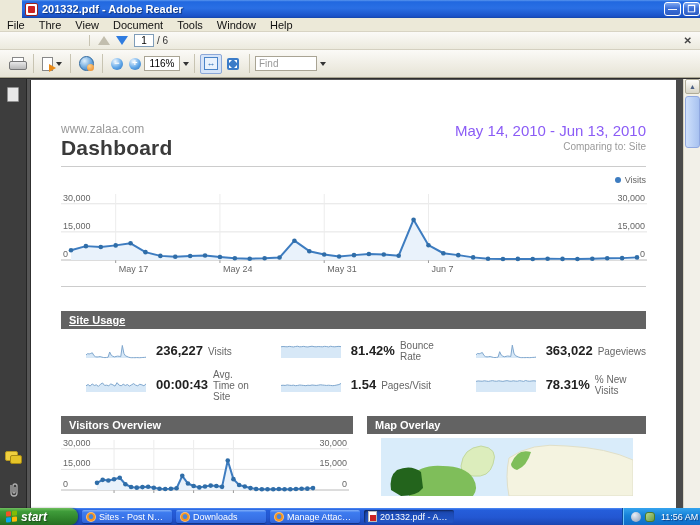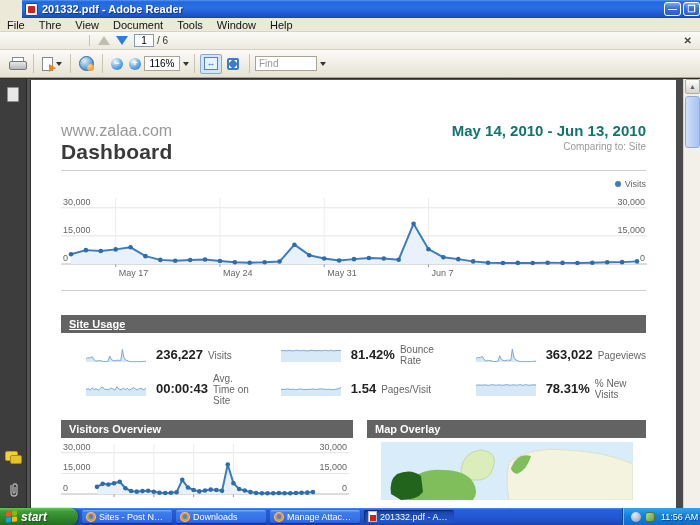--- a/index.html
+++ b/index.html
@@ -61,24 +61,24 @@
   .np-clip { position:absolute; left:7px; top:402px; }
 
   .pageedge { position:absolute; left:676px; top:0; width:7px; height:100%; background:#4a4a4a; }
   .vscroll { position:absolute; left:683px; top:0; width:17px; height:100%; background:#f2f0e8; border-left:1px solid #d8d4c4;}
   .vs-up { position:absolute; left:1px; top:0; width:15px; height:15px; background:linear-gradient(#fdfdfb,#d8d5c8); border:1px solid #b0ac98; border-radius:2px; color:#4d6185; font-size:7px; text-align:center; line-height:13px;}
   .vs-thumb { position:absolute; left:1px; top:17px; width:15px; height:52px; background:linear-gradient(90deg,#cfe0fb,#a8c2f0); border:1px solid #90a8e0; border-radius:3px;}
 
   
   .pdfpage { position:absolute; left:30px; top:1px; width:646px; height:446px; background:#fff; border-left:1px solid #303030; padding:0 30px; }
   .ga-head { margin-top:42px; position:relative; }
-  .ga-site { font-size:16px; color:#999;margin-top:20px; }
+  .ga-site { font-size:12px; color:#999;margin-top:20px; }
   .ga-title { font-size:21px; font-weight:bold; color:#3a3a3a; letter-spacing:0.2px; }
   .ga-dates { position:absolute; right:0; top:0; text-align:right; }
-  .ga-range { font-size:15px; font-weight:bold; color:#0f766e; }
+  .ga-range { font-size:15px; font-weight:normal; color:#8b5cf6; }
   .ga-comp { font-size:10px; color:#9a9a9a; margin-top:2px;}
   .rule { border-top:1px solid #ccc; margin-top:6px; }
   .legendrow { display:flex; justify-content:flex-end; align-items:center; margin-top:7px; height:12px;}
   .legendrow .dot { width:6px; height:6px; border-radius:50%; background:#3d7cc0; margin-right:4px;}
   .legendrow .ltxt { font-size:9px; color:#666; }
   svg text { font-family:"Liberation Sans",sans-serif; }
 
   .usagebar, .secbar { background:#636363; color:#fff; font-size:11px; font-weight:bold; height:18px; line-height:18px; padding-left:8px; }
   .usagebar { margin-top:24px;text-decoration:underline; }
   .metrics { display:grid; grid-template-columns:1fr 1fr 1fr; margin-top:4px; }

